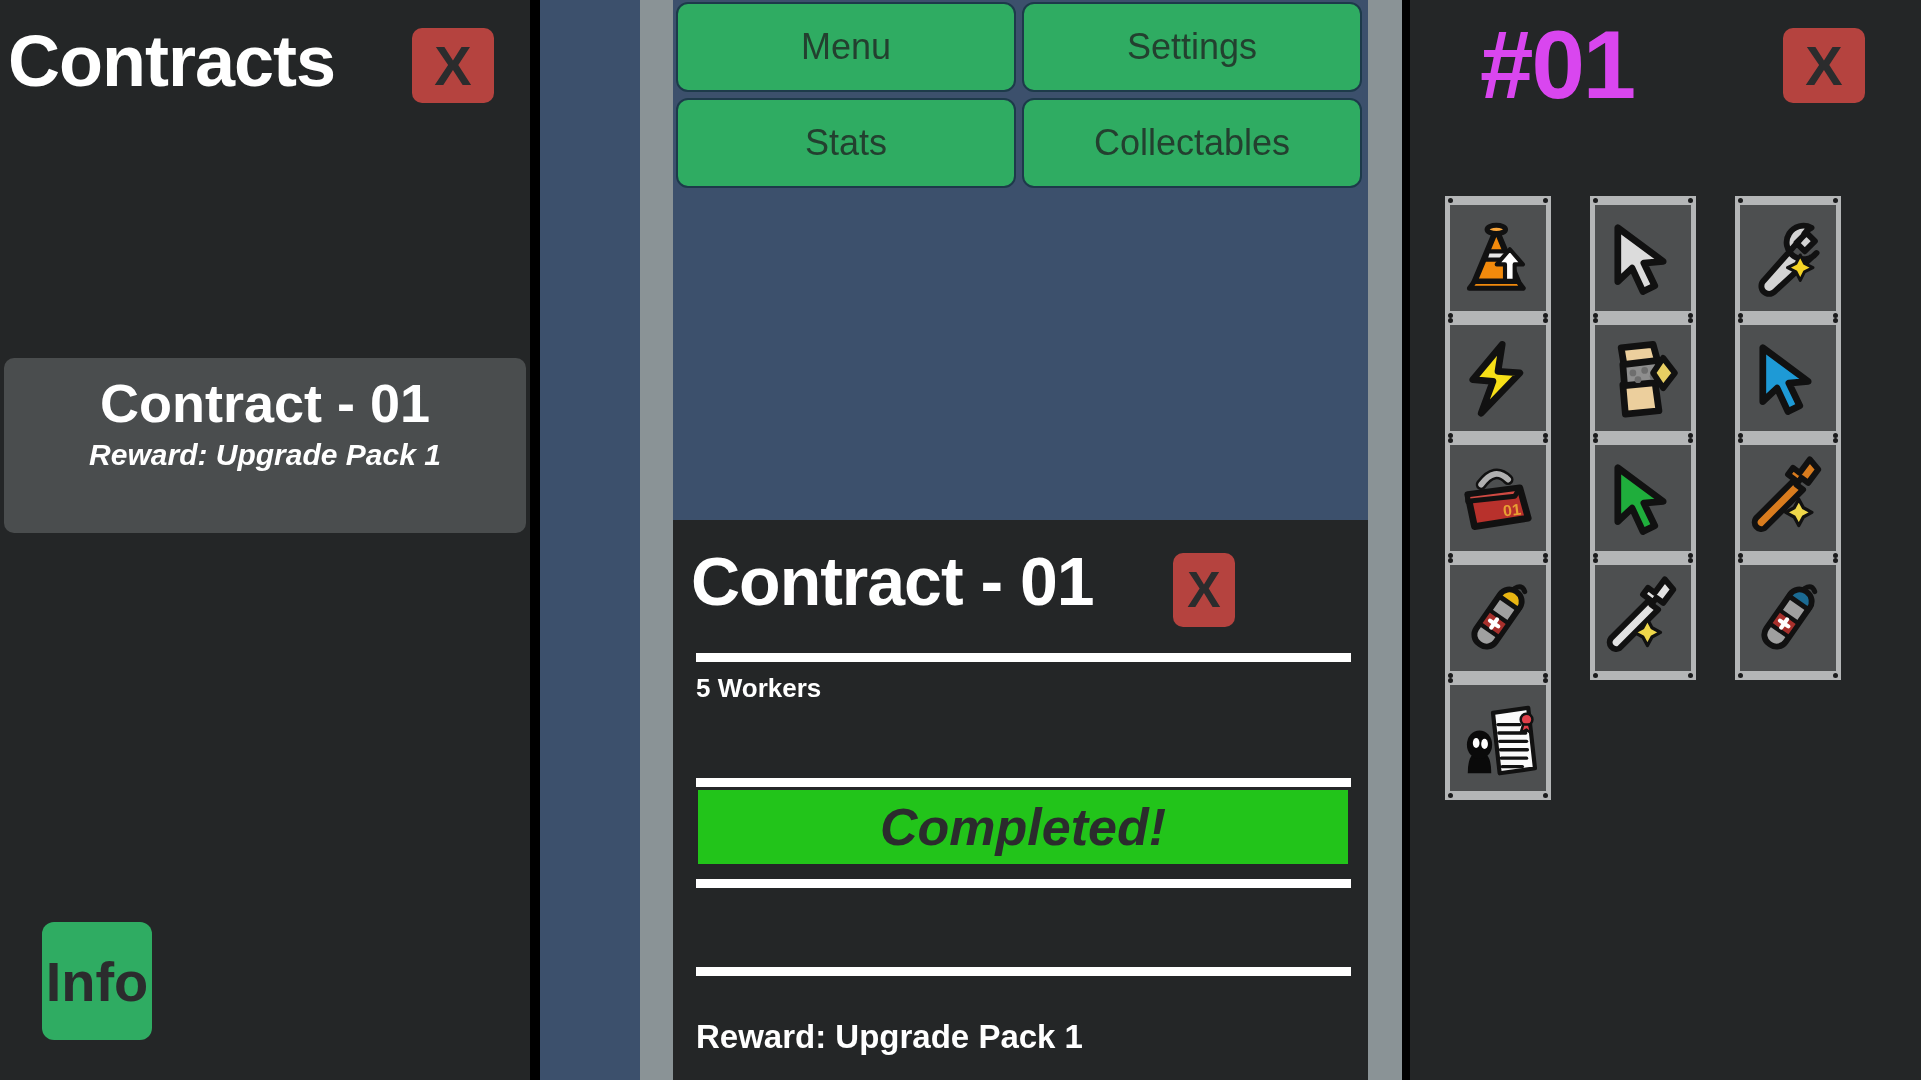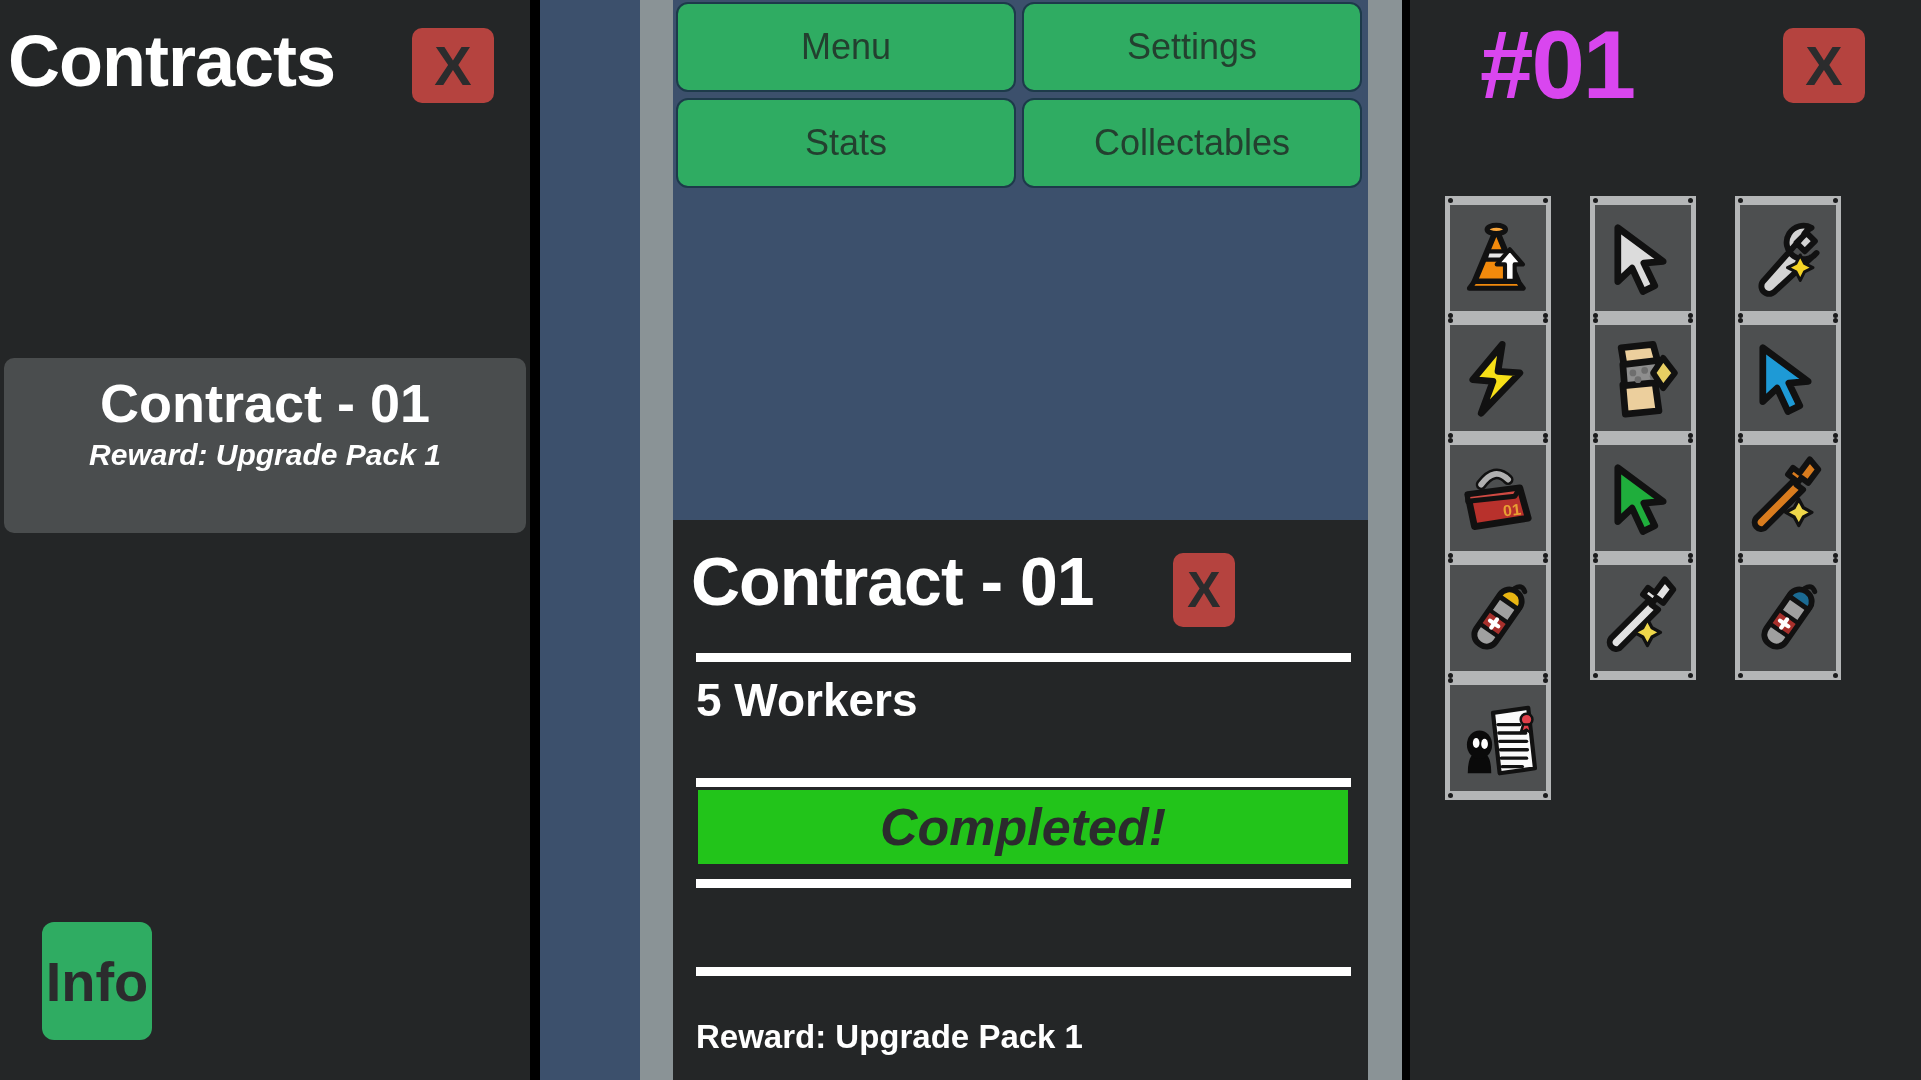--- a/index.html
+++ b/index.html
@@ -100,21 +100,21 @@
   .rule {
     position: absolute; left: 23px; width: 655px; height: 9px;
     background: #ffffff;
   }
   #rule-1 { top: 133px; }
   #rule-2 { top: 258px; }
   #rule-3 { top: 359px; }
   #rule-4 { top: 447px; }
   #workers-text {
     position: absolute; left: 23px; top: 153px;
-    font-size: 46px; font-weight: bold; color: #ffffff; white-space: nowrap;
+    font-size: 26px; font-weight: bold; color: #ffffff; white-space: nowrap;
   }
   #progress-bar {
     position: absolute; left: 25px; top: 270px; width: 650px; height: 74px;
     background: #22c41a;
     display: flex; align-items: center; justify-content: center; font-style: italic;
   }
   #progress-label {
     font-size: 52px; font-weight: bold; color: #2b2c2d; white-space: nowrap;
   }
   #dialog-reward {

